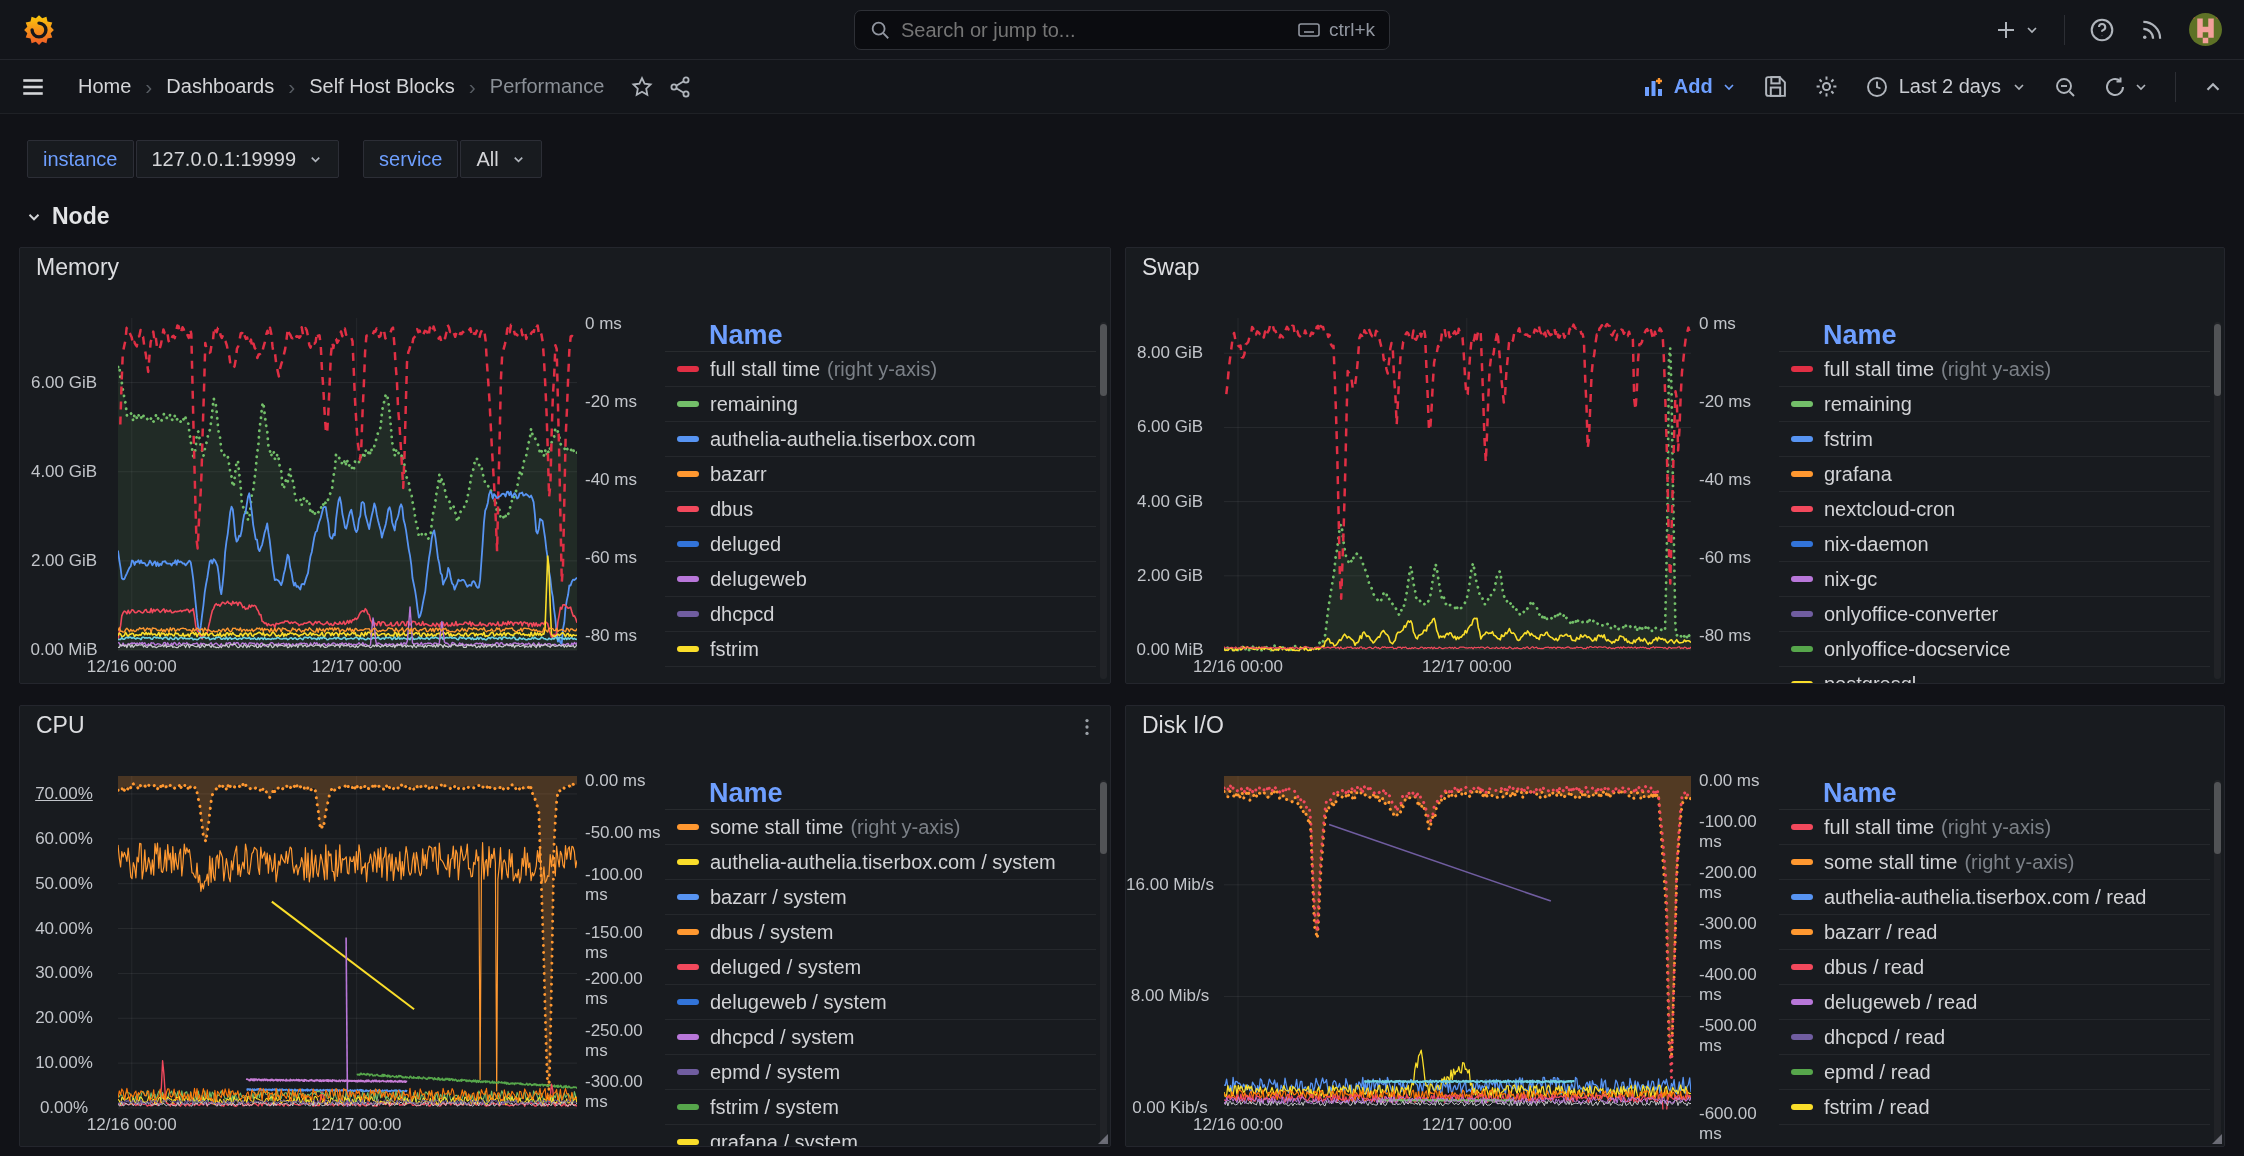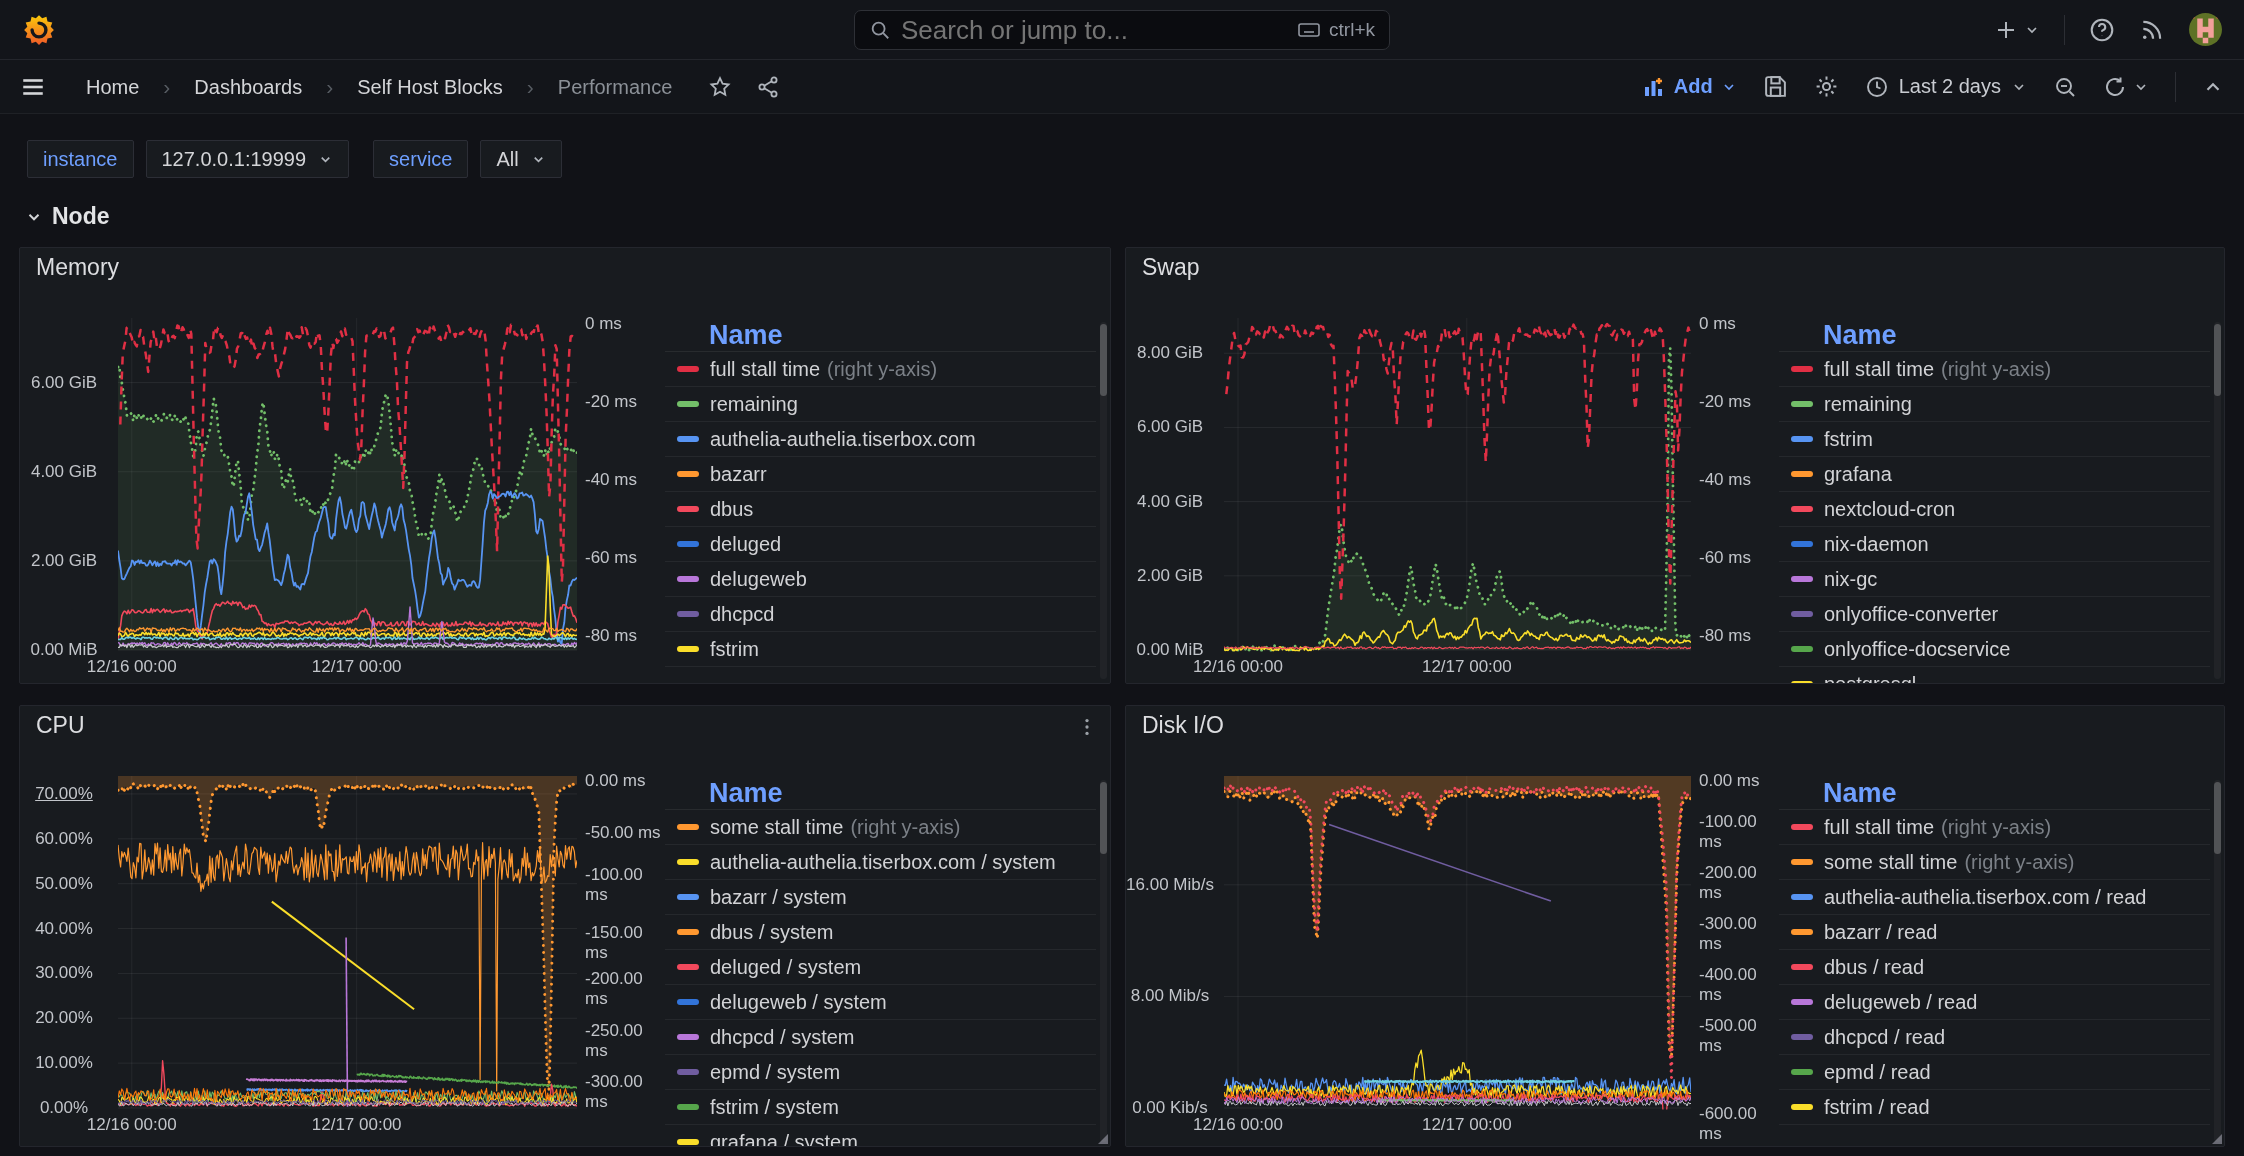--- a/index.html
+++ b/index.html
@@ -8,39 +8,39 @@
     background:#111217; color:#d0d1d3;
     font-family:"Liberation Sans", sans-serif;
   }
   
   .topbar { height:60px; background:#13151a; border-bottom:1px solid #24262c;
     display:flex; align-items:center; padding:0 22px; position:relative; }
   .searchbox { position:absolute; left:50%; transform:translateX(-50%); top:10px;
     width:536px; height:40px; background:#0b0c10; border:1px solid #2e3036; border-radius:7px;
     display:flex; align-items:center; padding:0 14px; gap:10px; }
   .searchbox input { flex:1; background:transparent; border:none; outline:none;
-    color:#9196a0; font-size:26px; font-family:"Liberation Sans",sans-serif; }
+    color:#9196a0; font-size:20px; font-family:"Liberation Sans",sans-serif; }
   .shortcut { display:flex; align-items:center; gap:8px; color:#9196a0; font-size:19px; }
   .topright { margin-left:auto; display:flex; align-items:center; gap:24px; }
   .icnbtn { display:flex; align-items:center; gap:6px; cursor:pointer; }
   .vdiv { width:1px; height:30px; background:#2c2e34; }
   .avatar { width:33px; height:33px; border-radius:50%; overflow:hidden; cursor:pointer; }
   
   .bar2 { height:54px; background:#13151a; border-bottom:1px solid #1f2126;
     display:flex; align-items:center; padding:0 20px; }
-  .crumbs { display:flex; align-items:flex-end; gap:24px; margin-left:40px; font-size:20px; }
+  .crumbs { display:flex; align-items:center; gap:14px; margin-left:32px; font-size:20px; }
   .crumb { color:#d4d5d8; cursor:pointer; }
   .crumb.current { color:#8b9097; cursor:default; }
   .csep { color:#585d64; font-size:21px; }
   .bar2right { margin-left:auto; display:flex; align-items:center; gap:26px; color:#b0b5bc; }
   .addbtn { display:flex; align-items:center; gap:8px; color:#6E9FFF; font-size:20px; font-weight:600; cursor:pointer; }
   .timepick { display:flex; align-items:center; gap:10px; font-size:20px; color:#c9ccd2; cursor:pointer; }
   
   .vars { display:flex; gap:24px; margin:26px 0 0 27px; }
-  .vargroup { display:flex; gap:12px; }
+  .vargroup { display:flex; gap:2px; }
   .varlabel, .varvalue { height:38px; background:#181b1f; border:1px solid #2c2e36; border-radius:2px;
     display:flex; align-items:center; padding:0 15px; font-size:20px; }
   .varlabel { color:#6E9FFF; cursor:pointer; }
   .varvalue { color:#d4d5d8; gap:12px; cursor:pointer; }
   
   .sechead { display:flex; align-items:center; gap:9px; margin:25px 0 0 25px;
     font-size:23px; font-weight:700; color:#e3e4e6; cursor:pointer; }
   
   .grid { display:grid; grid-template-columns:1092px 1100px; grid-template-rows:437px 442px;
     gap:21px 14px; margin:17px 19px 0 19px; }

